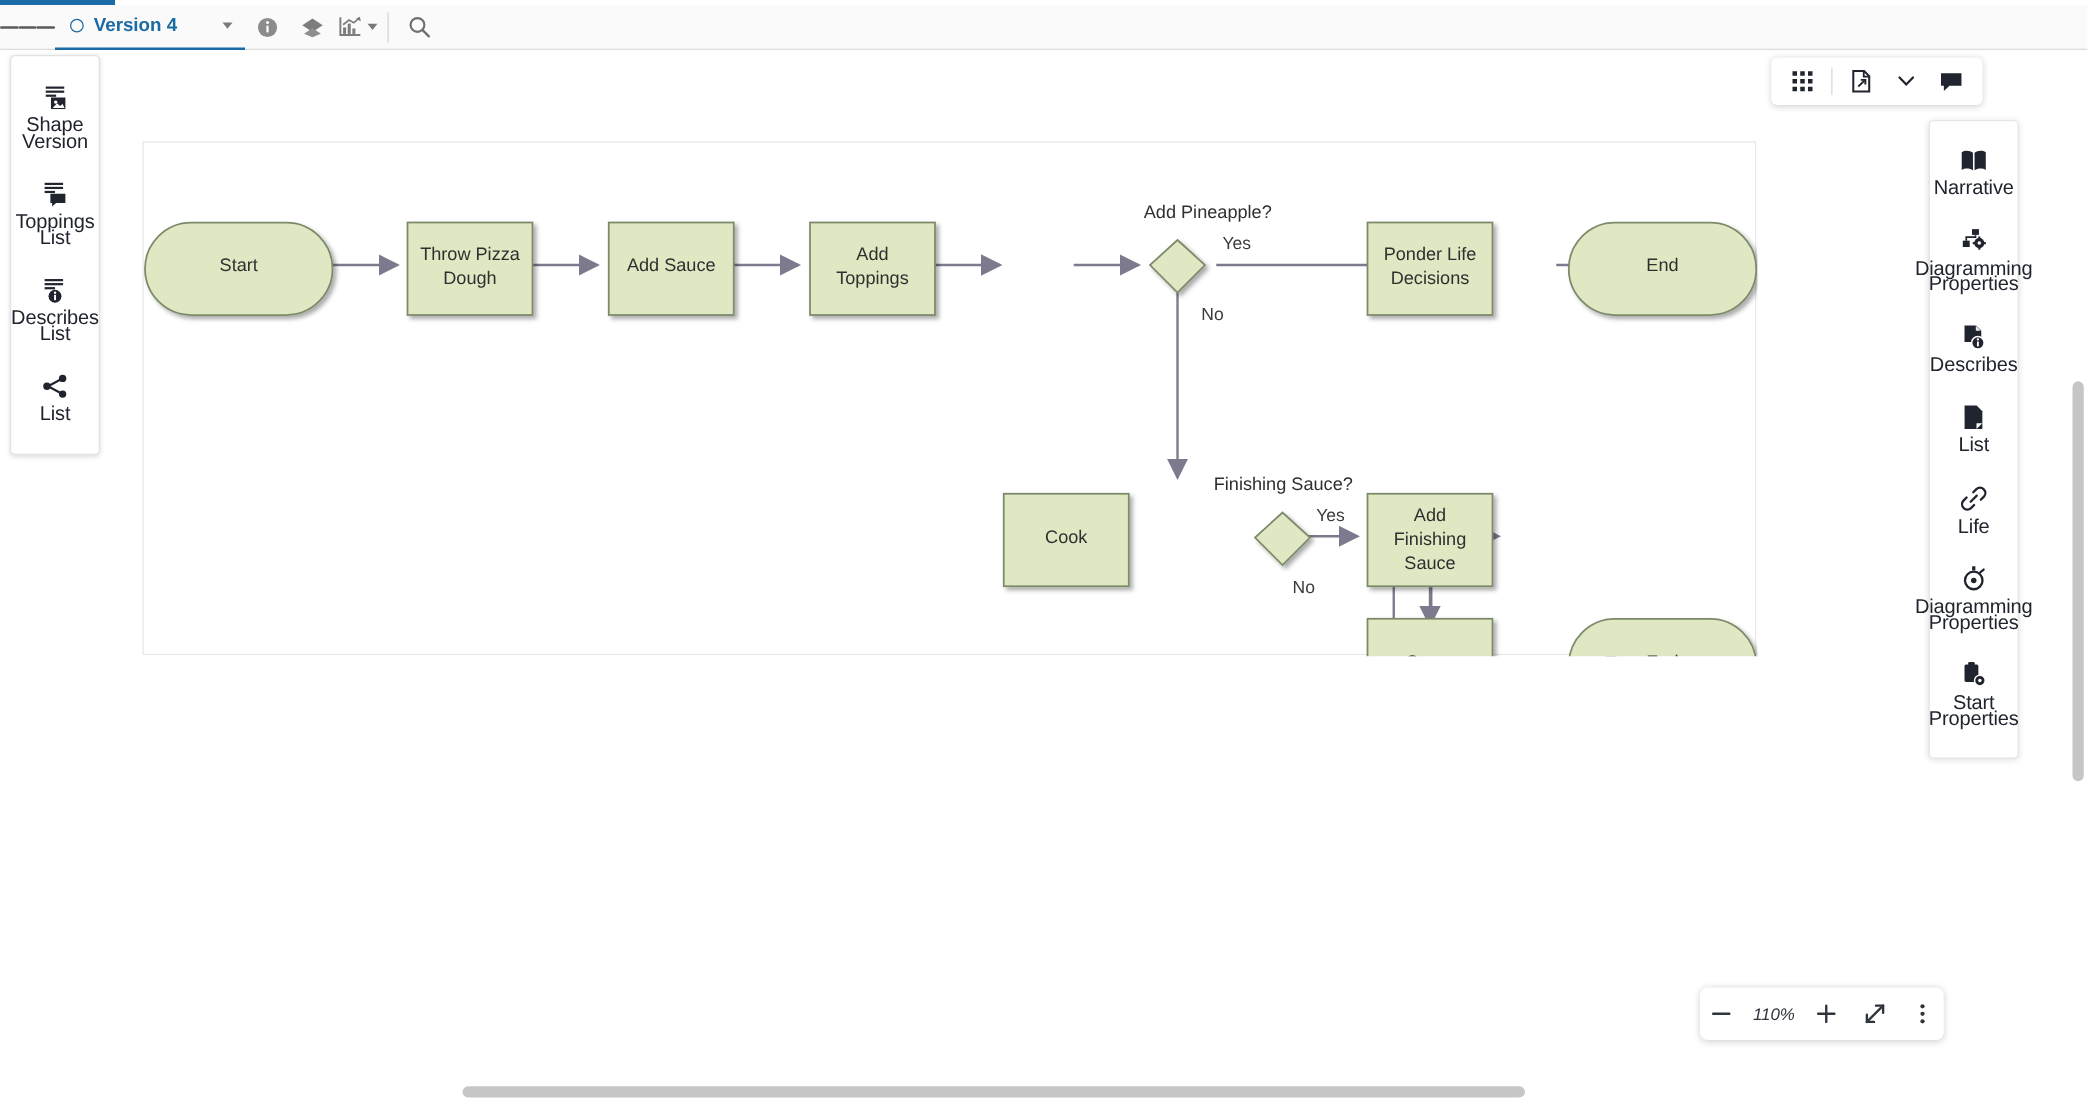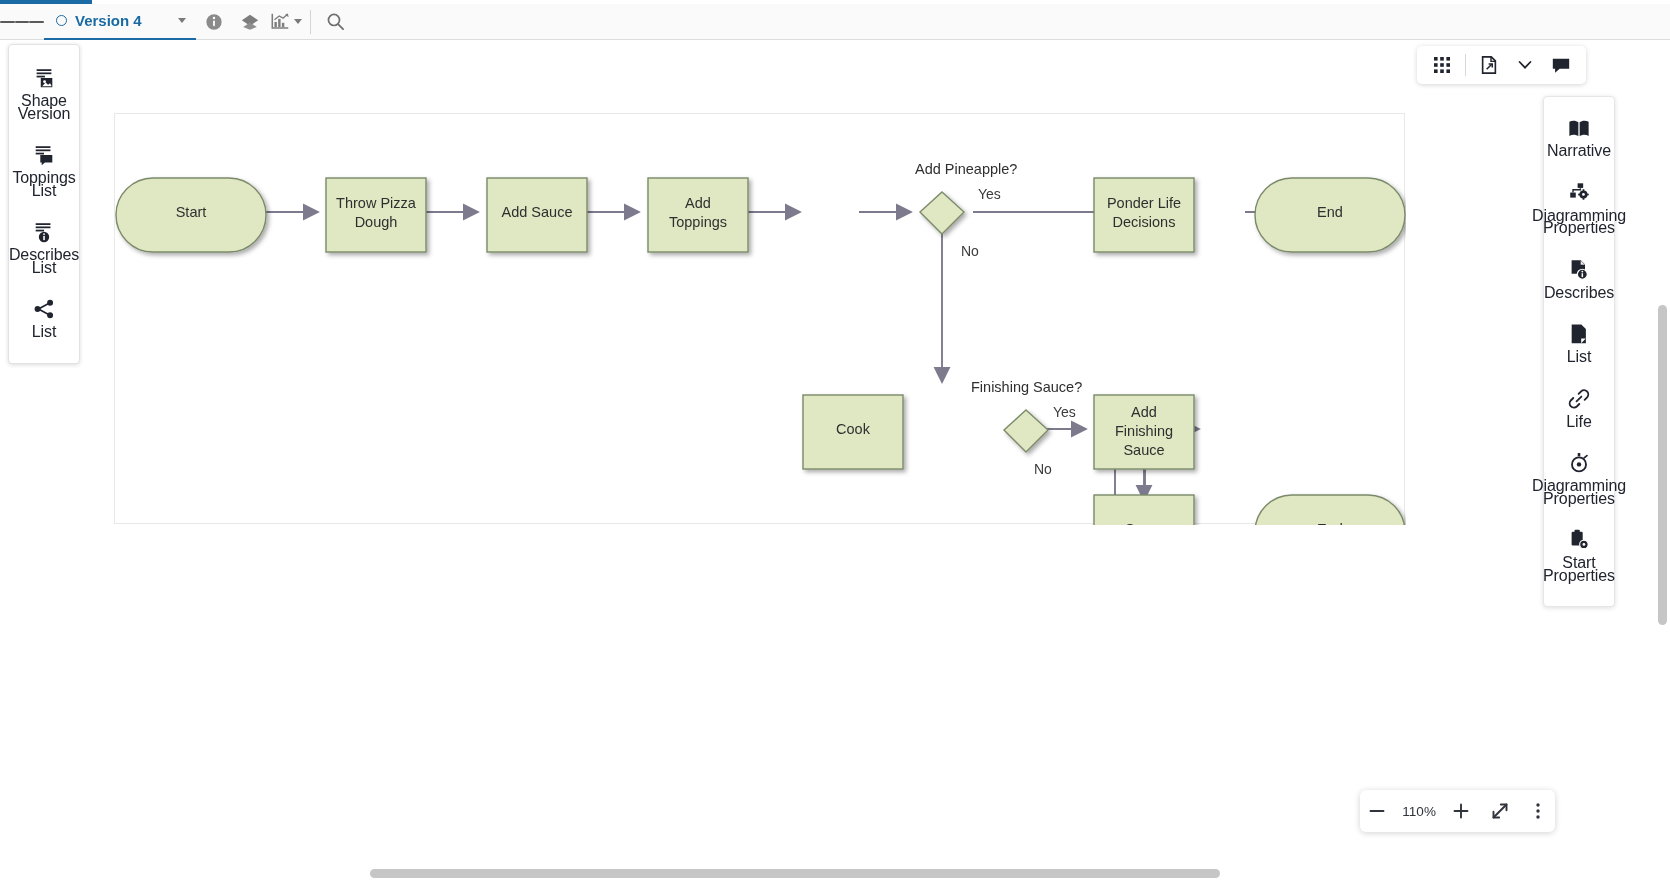--- a/index.html
+++ b/index.html
@@ -88,21 +88,21 @@
     font-family:"Liberation Sans", sans-serif; font-size:14px; fill:#3b3b3b;
   }
   .dec-title {
     font-family:"Liberation Sans", sans-serif; font-size:14.5px; fill:#2f2f2f;
   }
 
   
   .zoom-ctl {
     position:absolute; left:1360px; top:790px; height:42px; width:195px;
     background:#fff; border-radius:6px; box-shadow:0 1px 6px rgba(0,0,0,.18);
-    display:flex; align-items:center; justify-content:space-between; padding:0 4px;
+    display:flex; align-items:center; justify-content:space-between; padding:0 4px;font-style:italic;
   }
   .z-btn { display:flex;align-items:center;justify-content:center;cursor:pointer;width:26px;height:26px;}
   .z-pct { font-size:13.5px; color:#30343d; }
 
   
   .hscroll-track { position:absolute; left:0; top:867px; width:1655px; height:14px; background:#fff; }
   .hscroll-thumb { position:absolute; left:370px; top:869px; width:850px; height:9px; background:#c6c6c6; border-radius:5px; cursor:pointer; }
   .vscroll-track { position:absolute; left:1656px; top:41px; width:14px; height:826px; background:#fff; }
   .vscroll-thumb { position:absolute; left:1658px; top:305px; width:9px; height:320px; background:#c6c6c6; border-radius:5px; cursor:pointer; }
   .corner-shade { position:absolute; left:1656px; top:867px; width:14px; height:14px; background:#fff; }

